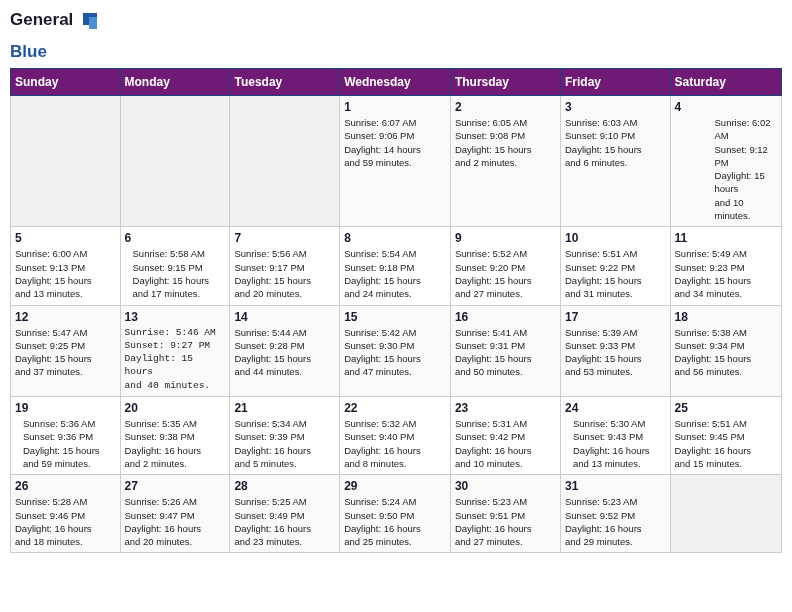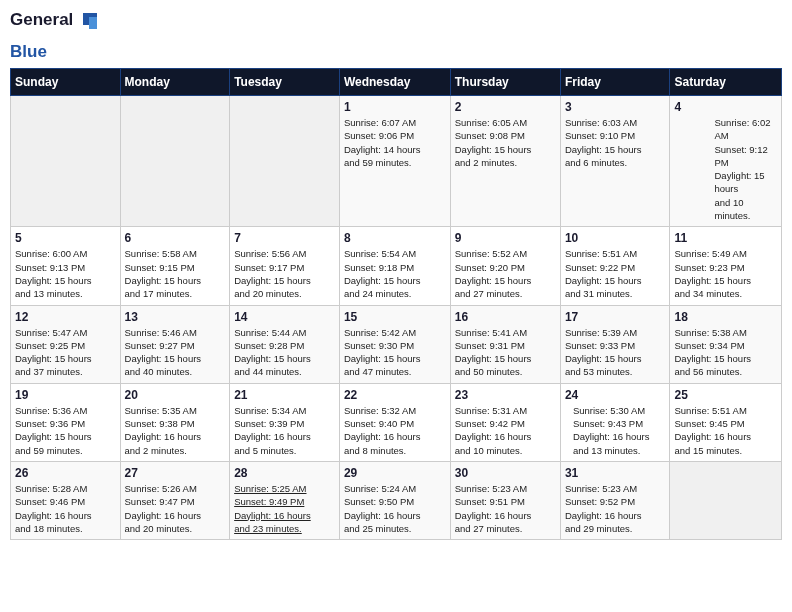--- a/index.html
+++ b/index.html
@@ -38,21 +38,21 @@
     .calendar-subtitle {
       font-size: 16px;
       color: #333;
     }
     table {
       width: 100%;
       border-collapse: collapse;
       font-size: 10px;
     }
     thead tr th {
-      background-color: #0f172a;
+      background-color: #701a75;
       color: #fff;
       padding: 6px 4px;
       text-align: left;
       font-size: 12px;
       border: 1px solid #1a4080;
     }
     tbody tr td {
       border: 1px solid #ccc;
       vertical-align: top;
       padding: 4px;
@@ -148,21 +148,21 @@
       <tr>
         <td>
           <span class="day-num">5</span>
           <div class="day-info" style="white-space: pre-line;">Sunrise: 6:00 AM
 Sunset: 9:13 PM
 Daylight: 15 hours
 and 13 minutes.</div>
         </td>
         <td>
           <span class="day-num">6</span>
-          <div class="day-info" style="white-space: pre-line;">Sunrise: 5:58 AM
+          <div class="day-info" style="white-space: pre-line; margin-left: 8px;">Sunrise: 5:58 AM
 Sunset: 9:15 PM
 Daylight: 15 hours
 and 17 minutes.</div>
         </td>
         <td>
           <span class="day-num">7</span>
           <div class="day-info" style="white-space: pre-line;">Sunrise: 5:56 AM
 Sunset: 9:17 PM
 Daylight: 15 hours
 and 20 minutes.</div>
@@ -199,21 +199,21 @@
       <tr>
         <td>
           <span class="day-num">12</span>
           <div class="day-info" style="white-space: pre-line;">Sunrise: 5:47 AM
 Sunset: 9:25 PM
 Daylight: 15 hours
 and 37 minutes.</div>
         </td>
         <td>
           <span class="day-num">13</span>
-          <div class="day-info" style="white-space: pre-line;">Sunrise: 5:46 AM
+          <div class="day-info" style="white-space: pre-line; font-family: Liberation Mono, monospace;">Sunrise: 5:46 AM
 Sunset: 9:27 PM
 Daylight: 15 hours
 and 40 minutes.</div>
         </td>
         <td>
           <span class="day-num">14</span>
           <div class="day-info" style="white-space: pre-line;">Sunrise: 5:44 AM
 Sunset: 9:28 PM
 Daylight: 15 hours
 and 44 minutes.</div>
@@ -243,21 +243,21 @@
           <span class="day-num">18</span>
           <div class="day-info" style="white-space: pre-line;">Sunrise: 5:38 AM
 Sunset: 9:34 PM
 Daylight: 15 hours
 and 56 minutes.</div>
         </td>
       </tr>
       <tr>
         <td>
           <span class="day-num">19</span>
-          <div class="day-info" style="white-space: pre-line;">Sunrise: 5:36 AM
+          <div class="day-info" style="white-space: pre-line; margin-left: 8px;">Sunrise: 5:36 AM
 Sunset: 9:36 PM
 Daylight: 15 hours
 and 59 minutes.</div>
         </td>
         <td>
           <span class="day-num">20</span>
           <div class="day-info" style="white-space: pre-line;">Sunrise: 5:35 AM
 Sunset: 9:38 PM
 Daylight: 16 hours
 and 2 minutes.</div>
@@ -308,21 +308,21 @@
         </td>
         <td>
           <span class="day-num">27</span>
           <div class="day-info" style="white-space: pre-line;">Sunrise: 5:26 AM
 Sunset: 9:47 PM
 Daylight: 16 hours
 and 20 minutes.</div>
         </td>
         <td>
           <span class="day-num">28</span>
-          <div class="day-info" style="white-space: pre-line; text-decoration: underline;">Sunrise: 5:25 AM
+          <div class="day-info" style="white-space: pre-line;">Sunrise: 5:25 AM
 Sunset: 9:49 PM
 Daylight: 16 hours
 and 23 minutes.</div>
         </td>
         <td>
           <span class="day-num">29</span>
           <div class="day-info" style="white-space: pre-line;">Sunrise: 5:24 AM
 Sunset: 9:50 PM
 Daylight: 16 hours
 and 25 minutes.</div>

